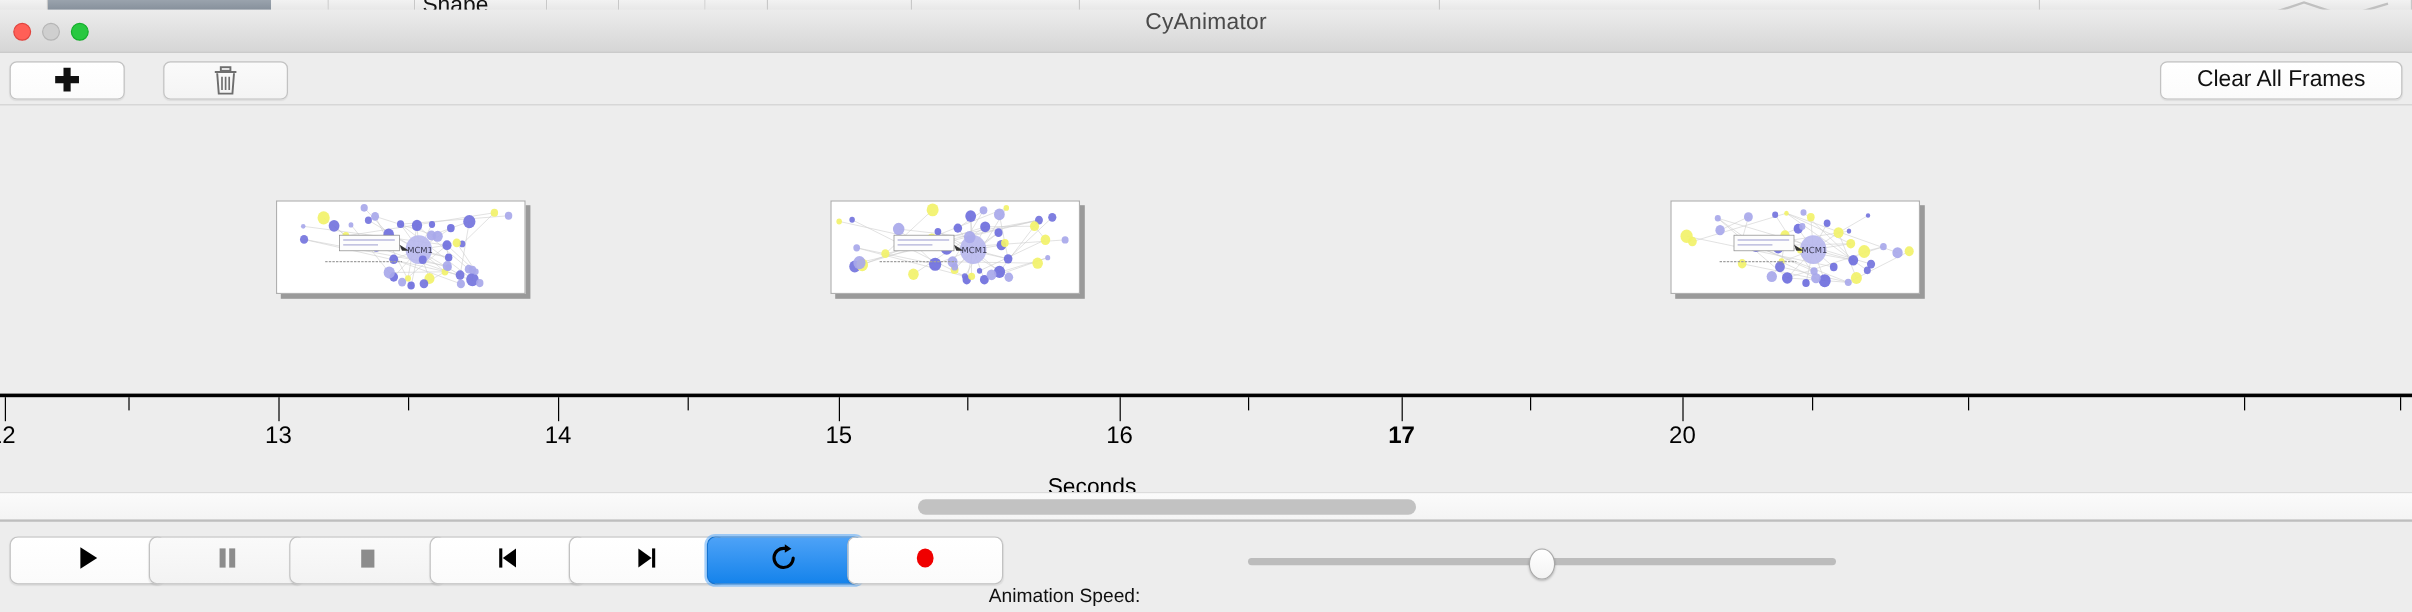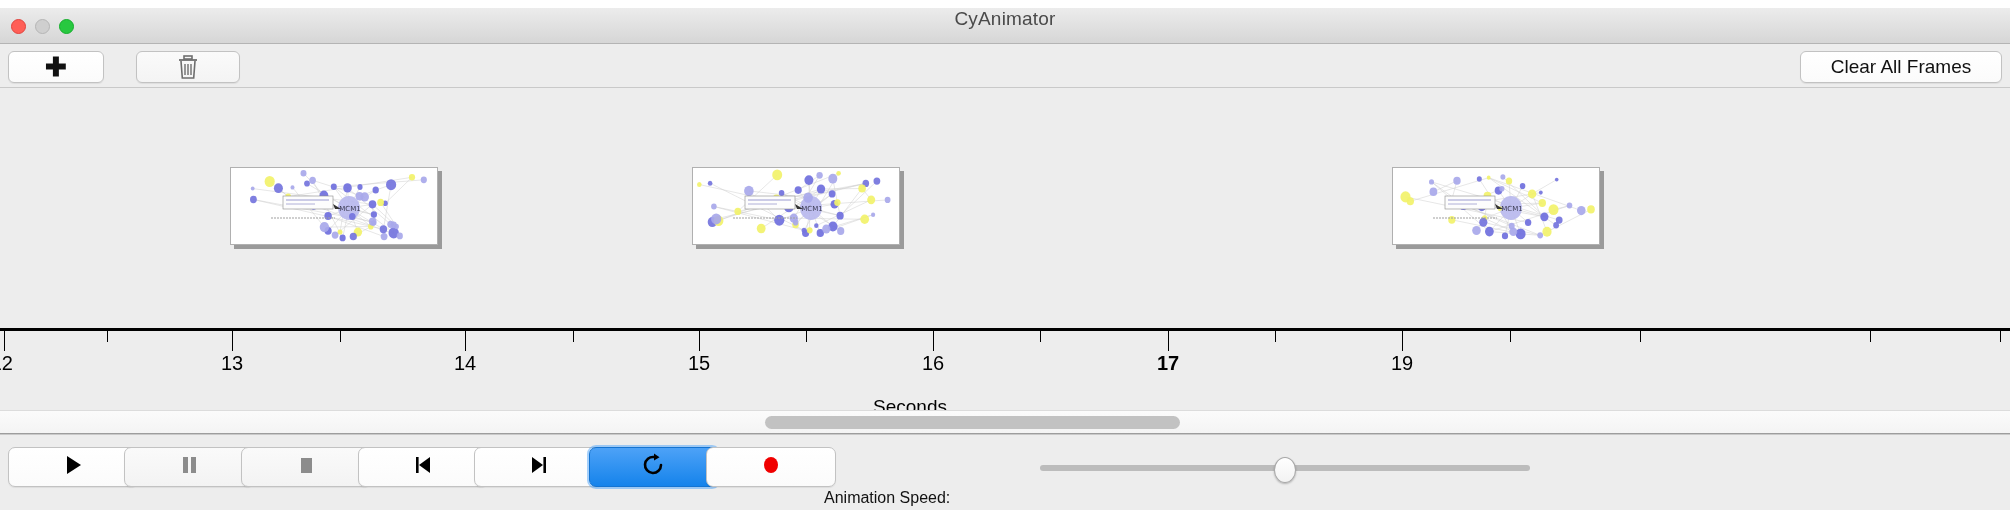--- a/index.html
+++ b/index.html
@@ -142,20 +142,40 @@
     background: linear-gradient(#ffffff,#f3f3f3);
     border: 1px solid #a8a8a8; box-shadow: 0 1px 2px rgba(0,0,0,.25);
     cursor: pointer;
   }
 </style>
 </head>
 <body>
 
 <div id="app">
 
+  <div class="bg-strip">
+    <div class="bg-seg" style="left:0;width:40px"></div>
+    <div class="bg-dark" style="left:40px;width:186px"></div>
+    <div class="bg-seg" style="left:226px;width:48px"></div>
+    <div class="bg-seg" style="left:274px;width:72px"></div>
+    <div class="bg-seg" style="left:346px;width:110px"></div>
+    <div class="bg-seg" style="left:456px;width:60px"></div>
+    <div class="bg-seg" style="left:516px;width:72px"></div>
+    <div class="bg-seg" style="left:588px;width:52px"></div>
+    <div class="bg-seg" style="left:640px;width:120px"></div>
+    <div class="bg-seg" style="left:760px;width:140px"></div>
+    <div class="bg-seg" style="left:900px;width:300px"></div>
+    <div class="bg-seg" style="left:1200px;width:500px"></div>
+    <div class="bg-seg" style="left:1700px;width:310px"></div>
+    <div class="bg-word" style="left:352px;top:-6px">Shape</div>
+    <svg width="2010" height="12" style="position:absolute;left:0;top:0">
+      <path d="M1890 12 L1920 2 L1950 12" stroke="#c0c0c0" fill="none" stroke-width="2"></path>
+      <path d="M1960 12 L1990 3" stroke="#c0c0c0" fill="none" stroke-width="2"></path>
+    </svg>
+  </div>
 
   <div class="titlebar">
     <div class="lights">
       <div class="light red"></div>
       <div class="light yellow"></div>
       <div class="light green"></div>
     </div>
     <div class="title-text">CyAnimator</div>
   </div>
 
@@ -493,21 +513,21 @@
           <div class="tick-label" style="left: 232px;">13</div>
           <div class="tick major" style="left: 465px;"></div>
           <div class="tick-label" style="left: 465px;">14</div>
           <div class="tick major" style="left: 699px;"></div>
           <div class="tick-label" style="left: 699px;">15</div>
           <div class="tick major" style="left: 933px;"></div>
           <div class="tick-label" style="left: 933px;">16</div>
           <div class="tick major" style="left: 1168px;"></div>
           <div class="tick-label" style="left: 1168px; font-weight: bold;">17</div>
           <div class="tick major" style="left: 1402px;"></div>
-          <div class="tick-label" style="left: 1402px;">19</div>
+          <div class="tick-label" style="left: 1402px;">20</div>
         </div>
       <div class="axis-title" id="axis-title" style="left: 910px; margin-top: 12px;">Seconds</div>
     </div>
   </div>
 
   <div class="hscroll">
     <div class="hthumb" id="hthumb" style="left: 765px; width: 415px;"></div>
   </div>
 
   <div class="controls">

